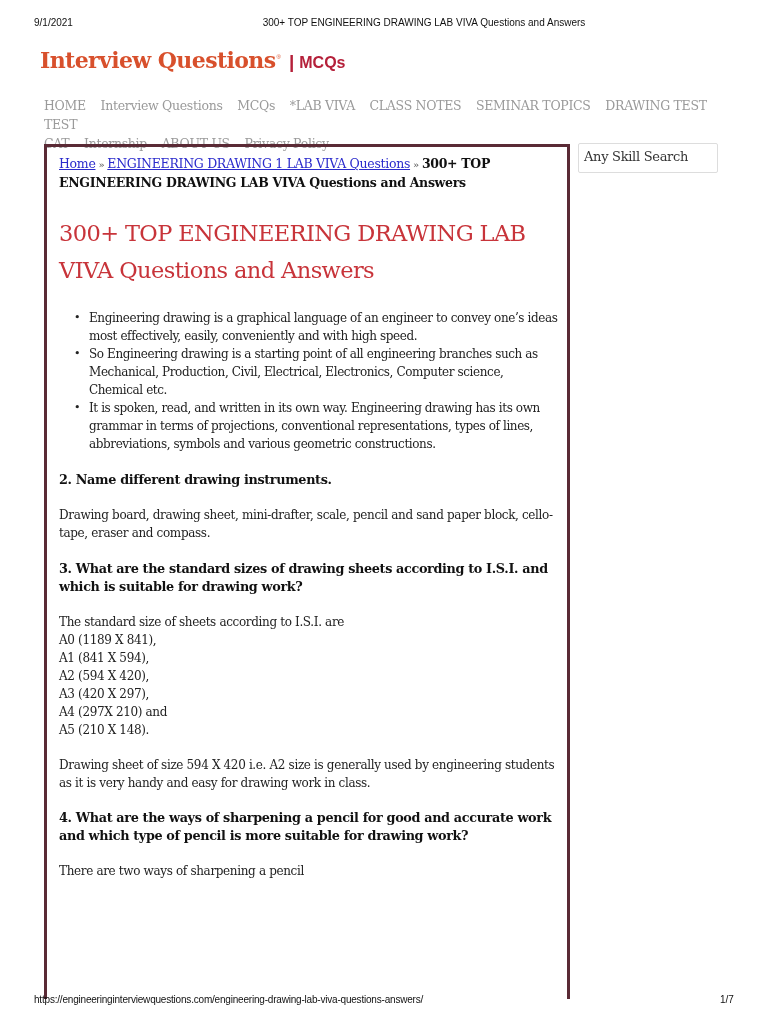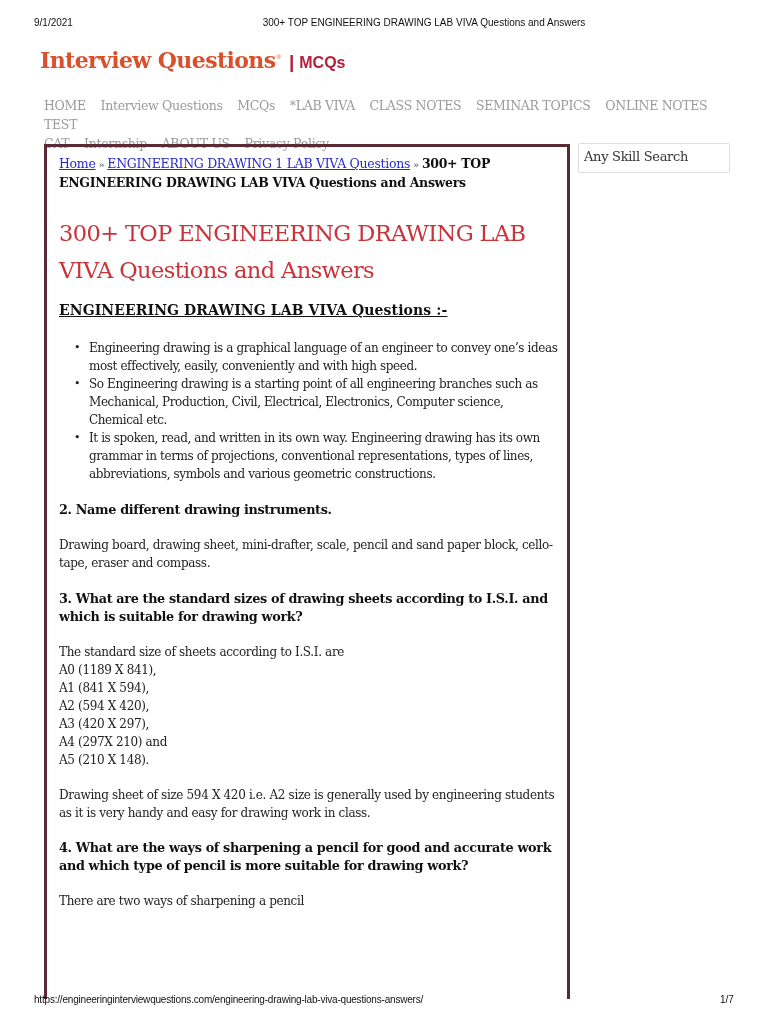--- a/index.html
+++ b/index.html
@@ -64,21 +64,21 @@
     .a4 { margin-top: 17px; }
 
     .print-footer {
       position: absolute; top: 994px; left: 0; width: 768px; height: 14px;
       font-family: "Liberation Sans", sans-serif; font-size: 10px; color: #111;
     }
     .print-footer .url { position: absolute; left: 34px; top: 0; letter-spacing: -0.2px; }
     .print-footer .page-num { position: absolute; left: 720px; top: 0; }
 
     .search-box {
-      position: absolute; left: 578px; top: 143px; width: 152px; height: 30px;
+      position: absolute; left: 578px; top: 143px; width: 140px; height: 30px;
       border: 1px solid #ddd; border-radius: 2px; background: #fff;
       font-family: "DejaVu Serif", serif; font-size: 13px; color: #333;
       padding: 5px 0 0 5px; letter-spacing: -0.3px;
     }
   </style>
 </head>
 <body>
 
 <div class="print-header">
   <span class="date">9/1/2021</span>
@@ -92,41 +92,40 @@
   <span class="mcqs">MCQs</span>
 </div>
 
 <nav class="nav">
   <a>HOME</a>
   <a>Interview Questions</a>
   <a>MCQs</a>
   <a>*LAB VIVA</a>
   <a>CLASS NOTES</a>
   <a>SEMINAR TOPICS</a>
-  <a>ONLINE NOTES</a>
+  <a>DRAWING TEST</a>
   <a>TEST</a>
   <br>
   <a>CAT</a>
   <a>Internship</a>
   <a>ABOUT US</a>
   <a>Privacy Policy</a>
 </nav>
 
 <div class="search-box">Any Skill Search</div>
 
 <div class="content-box"></div>
 
 <main class="content">
   <div class="breadcrumb">
     <a>Home</a><span class="sep">»</span><a>ENGINEERING DRAWING 1 LAB VIVA Questions</a><span class="sep">»</span><span class="current">300+ TOP ENGINEERING DRAWING LAB VIVA Questions and Answers</span>
   </div>
 
   <h1 class="page-title">300+ TOP ENGINEERING DRAWING LAB VIVA Questions and Answers</h1>
 
-  <h2 class="section-heading">ENGINEERING DRAWING LAB VIVA Questions :-</h2>
 
   <ul class="bullets">
     <li>Engineering drawing is a graphical language of an engineer to convey one’s ideas most effectively, easily, conveniently and with high speed.</li>
     <li>So Engineering drawing is a starting point of all engineering branches such as Mechanical, Production, Civil, Electrical, Electronics, Computer science, Chemical etc.</li>
     <li>It is spoken, read, and written in its own way. Engineering drawing has its own grammar in terms of projections, conventional representations, types of lines, abbreviations, symbols and various geometric constructions.</li>
   </ul>
 
   <p class="question q2">2. Name different drawing instruments.</p>
   <p class="answer a2">Drawing board, drawing sheet, mini-drafter, scale, pencil and sand paper block, cello-tape, eraser and compass.</p>
 

